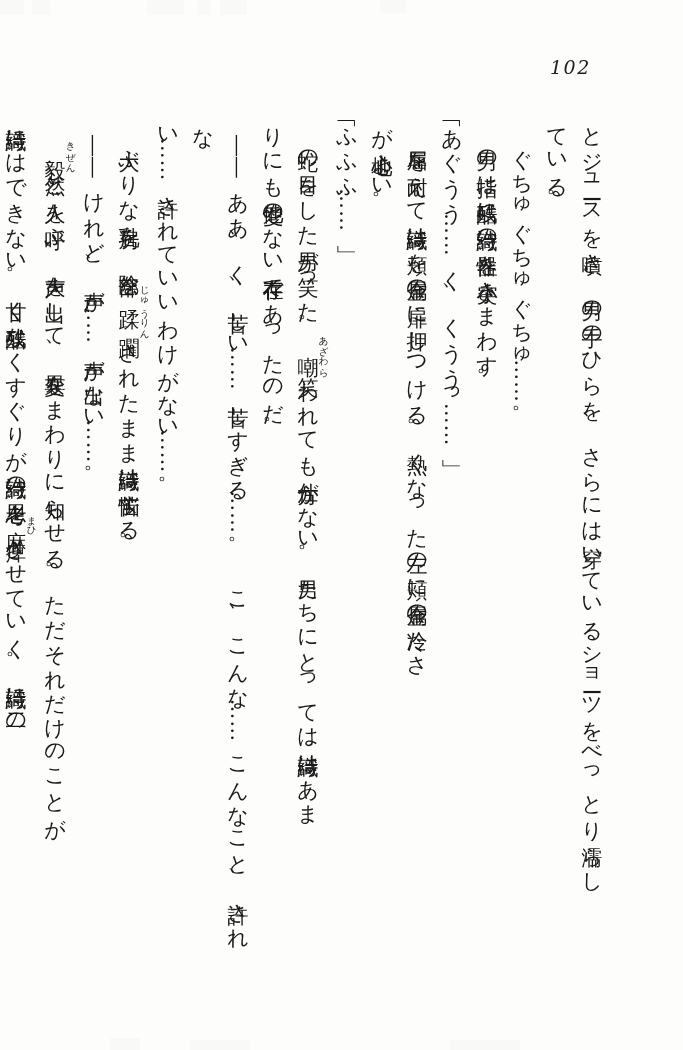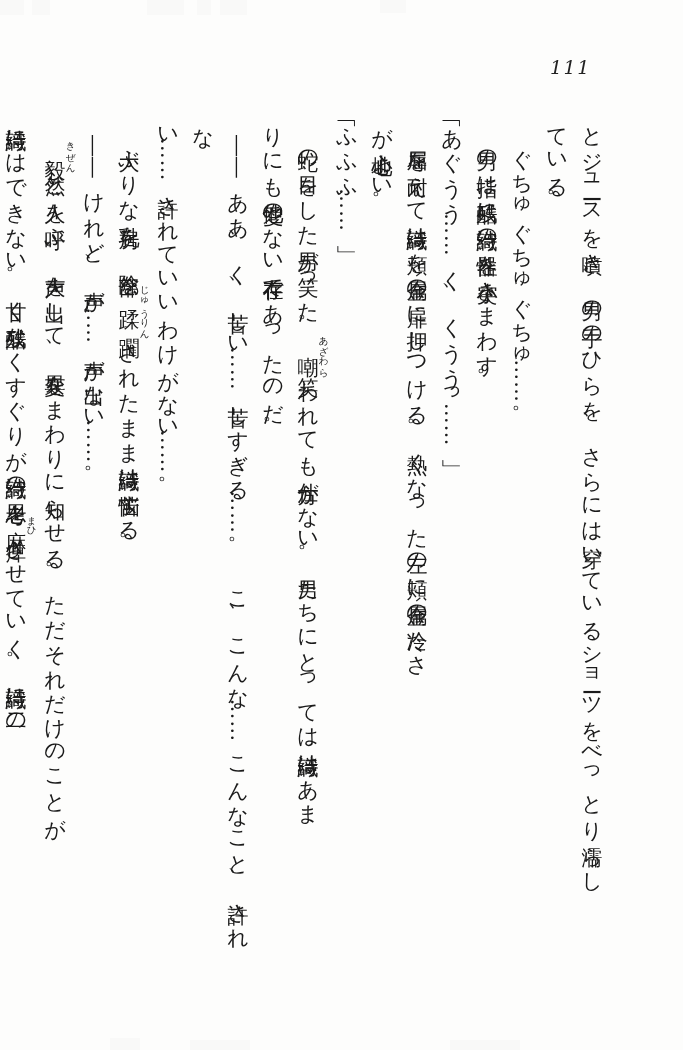--- a/index.html
+++ b/index.html
@@ -77,21 +77,21 @@
   <div class="artifact a1"></div>
   <div class="artifact a2"></div>
   <div class="artifact a3"></div>
   <div class="artifact a4"></div>
   <div class="artifact a5"></div>
   <div class="artifact a6"></div>
   <div class="artifact a7"></div>
   <div class="artifact a8"></div>
   <div class="artifact a9"></div>
 
-  <div class="page-number">111</div>
+  <div class="page-number">102</div>
 
   <div class="text-block" id="text-block">
       <div class="line">とジュースを噴き、男の手のひらを、さらには穿いているショーツをべっとり濡らし</div>
       <div class="line">ている。</div>
       <div class="line indent">ぐちゅぐちゅぐちゅ……。</div>
       <div class="line indent">男の指は残酷に詩織の性器を小突きまわす。</div>
       <div class="line">「あぐうう……く、くううっ……」</div>
       <div class="line indent">屈辱を耐えて詩織は頬を金属の扉に押しつける。熱くなった左の頬に金属の冷たさ</div>
       <div class="line">が心地よい。</div>
       <div class="line">「ふふふ……」</div>

